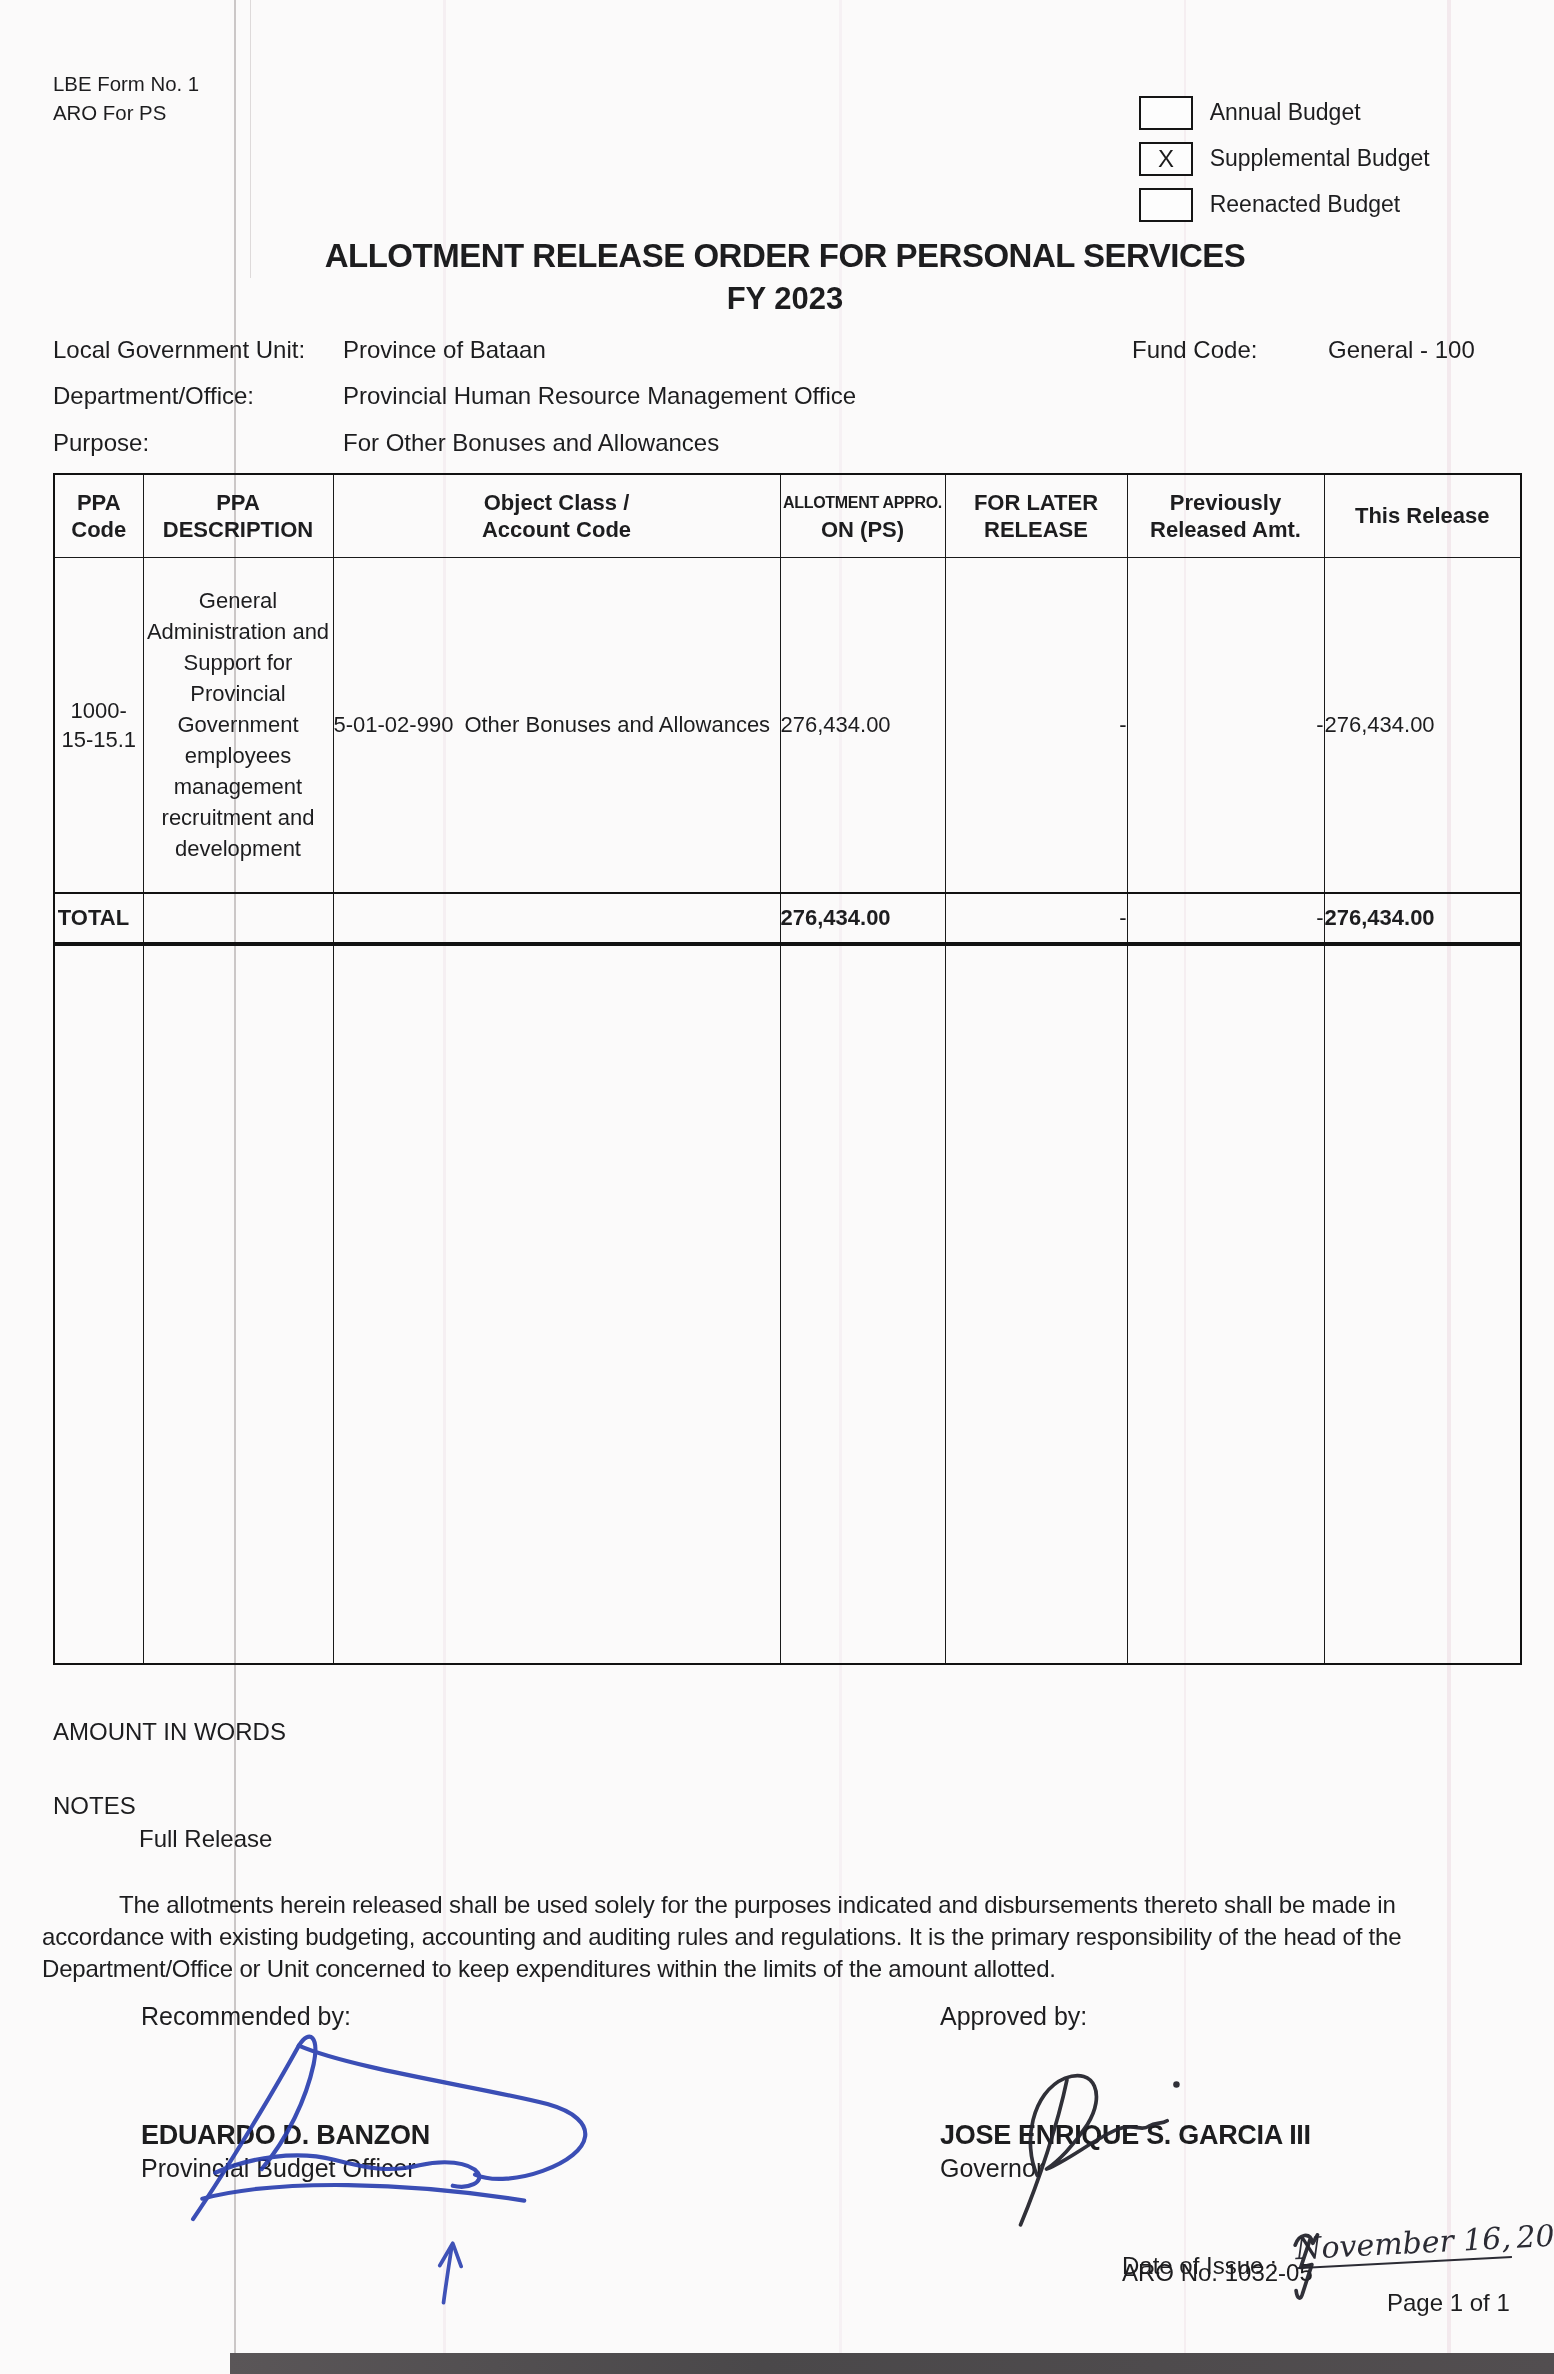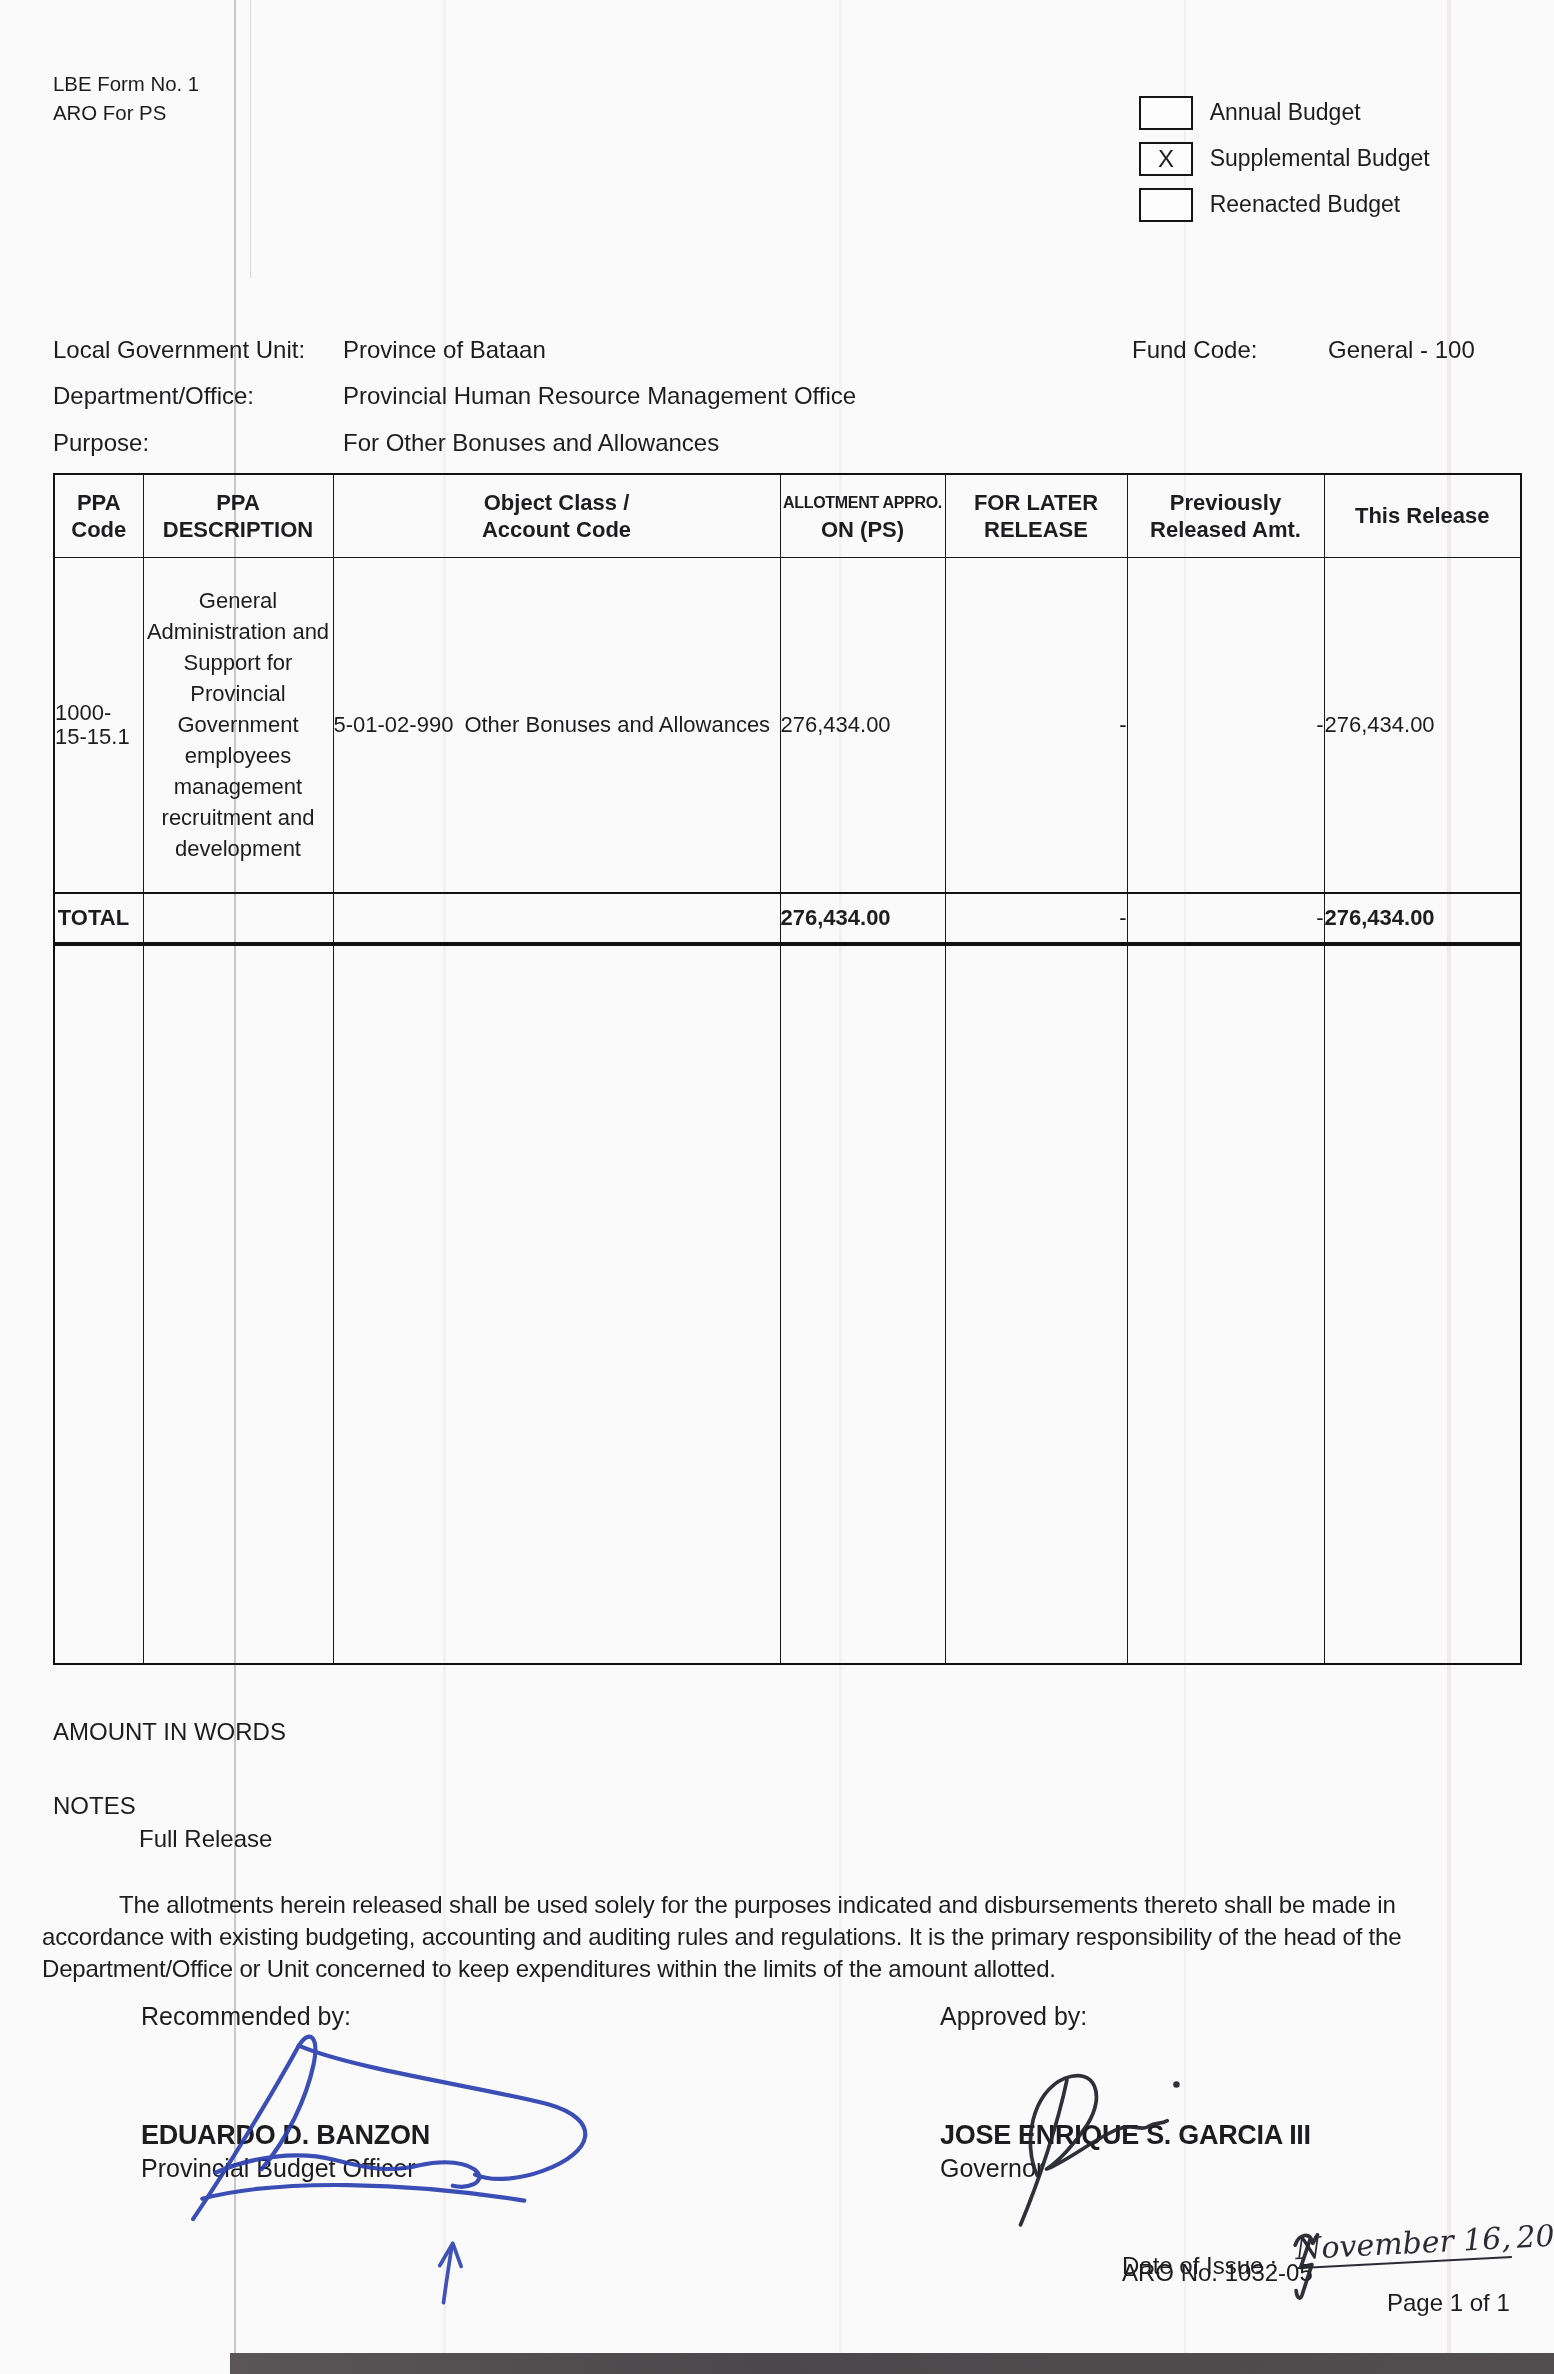--- a/index.html
+++ b/index.html
@@ -44,21 +44,21 @@
   .aro-table td,.aro-table th{border:1.9px solid #1a1a1a;padding:0;vertical-align:middle;overflow:hidden;}
   .aro-table{border:2.8px solid #111;}
   .aro-table th{font-size:22px;font-weight:bold;text-align:center;line-height:27px;}
   .aro-table .h-line2:empty{display:none;}
   .col-auth .h-line1{font-size:16px;letter-spacing:-0.3px;}
   tr.hrow{height:83px;}
   tr.drow{height:336px;}
   tr.trow{height:51px;}
   tr.erow{height:720px;}
   .aro-table td{font-size:22px;}
-  .c-ppa{text-align:left;line-height:24px;padding:0 5.6px;}
+  .c-ppa{text-align:center;line-height:29px;padding:0 5.6px;}
   .c-desc{text-align:center;line-height:31px;padding:0 3.7px;}
   .c-object{text-align:left;padding-left:7.4px;}
   .c-object .obj-name{margin-left:11px;}
   .c-amt{padding-right:9.3px;}
   .c-dash1{text-align:right;padding-right:58px;}
   .c-dash2{text-align:right;padding-right:43px;}
   tr.trow td{font-weight:bold;border-top:2.8px solid #111;border-bottom:4.6px solid #111;}
   tr.trow .c-total-label{text-align:left;padding-left:2.8px;}
   tr.trow .c-dash1,tr.trow .c-dash2{font-weight:normal;}
 
@@ -109,20 +109,24 @@
     <div class="cbx-row">
       <div class="cbx-box">X</div>
       <span class="cbx-label">Supplemental Budget</span>
     </div>
     <div class="cbx-row">
       <div class="cbx-box"></div>
       <span class="cbx-label">Reenacted Budget</span>
     </div>
   </div>
 
+  <div class="z doc-title">
+    <div class="t1">ALLOTMENT RELEASE ORDER FOR PERSONAL SERVICES</div>
+    <div class="t2">FY 2023</div>
+  </div>
 
   <span class="z info-label" style="left:53px;top:336px;">Local Government Unit:</span>
   <span class="z info-value" style="left:343px;top:336px;">Province of Bataan</span>
   <span class="z info-label" style="left:1132px;top:336px;">Fund Code:</span>
   <span class="z info-value" style="left:1328px;top:336px;">General - 100</span>
 
   <span class="z info-label" style="left:53px;top:382px;">Department/Office:</span>
   <span class="z info-value" style="left:343px;top:382px;">Provincial Human Resource Management Office</span>
 
   <span class="z info-label" style="left:53px;top:429px;">Purpose:</span>

